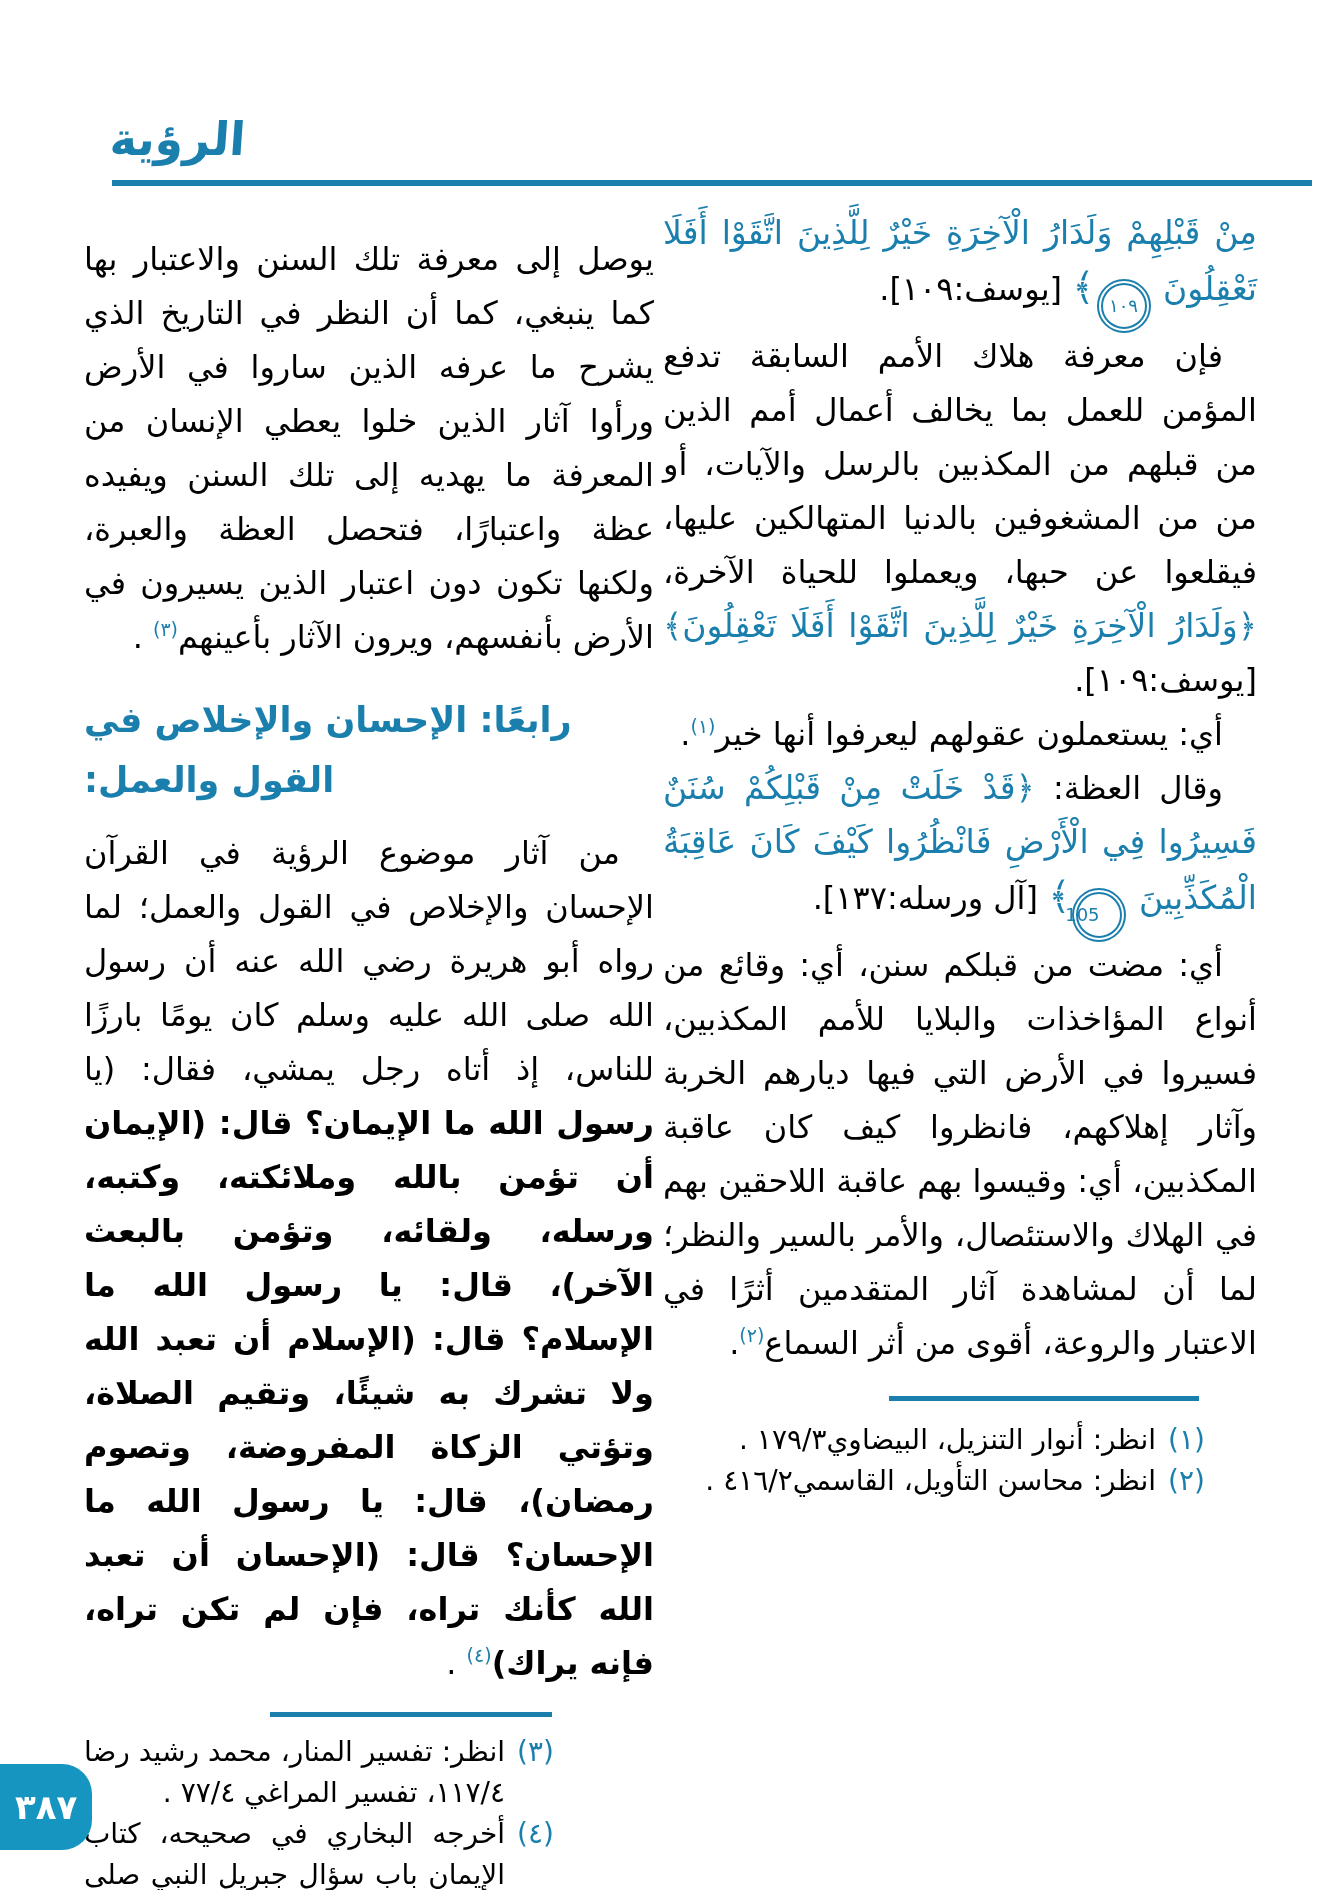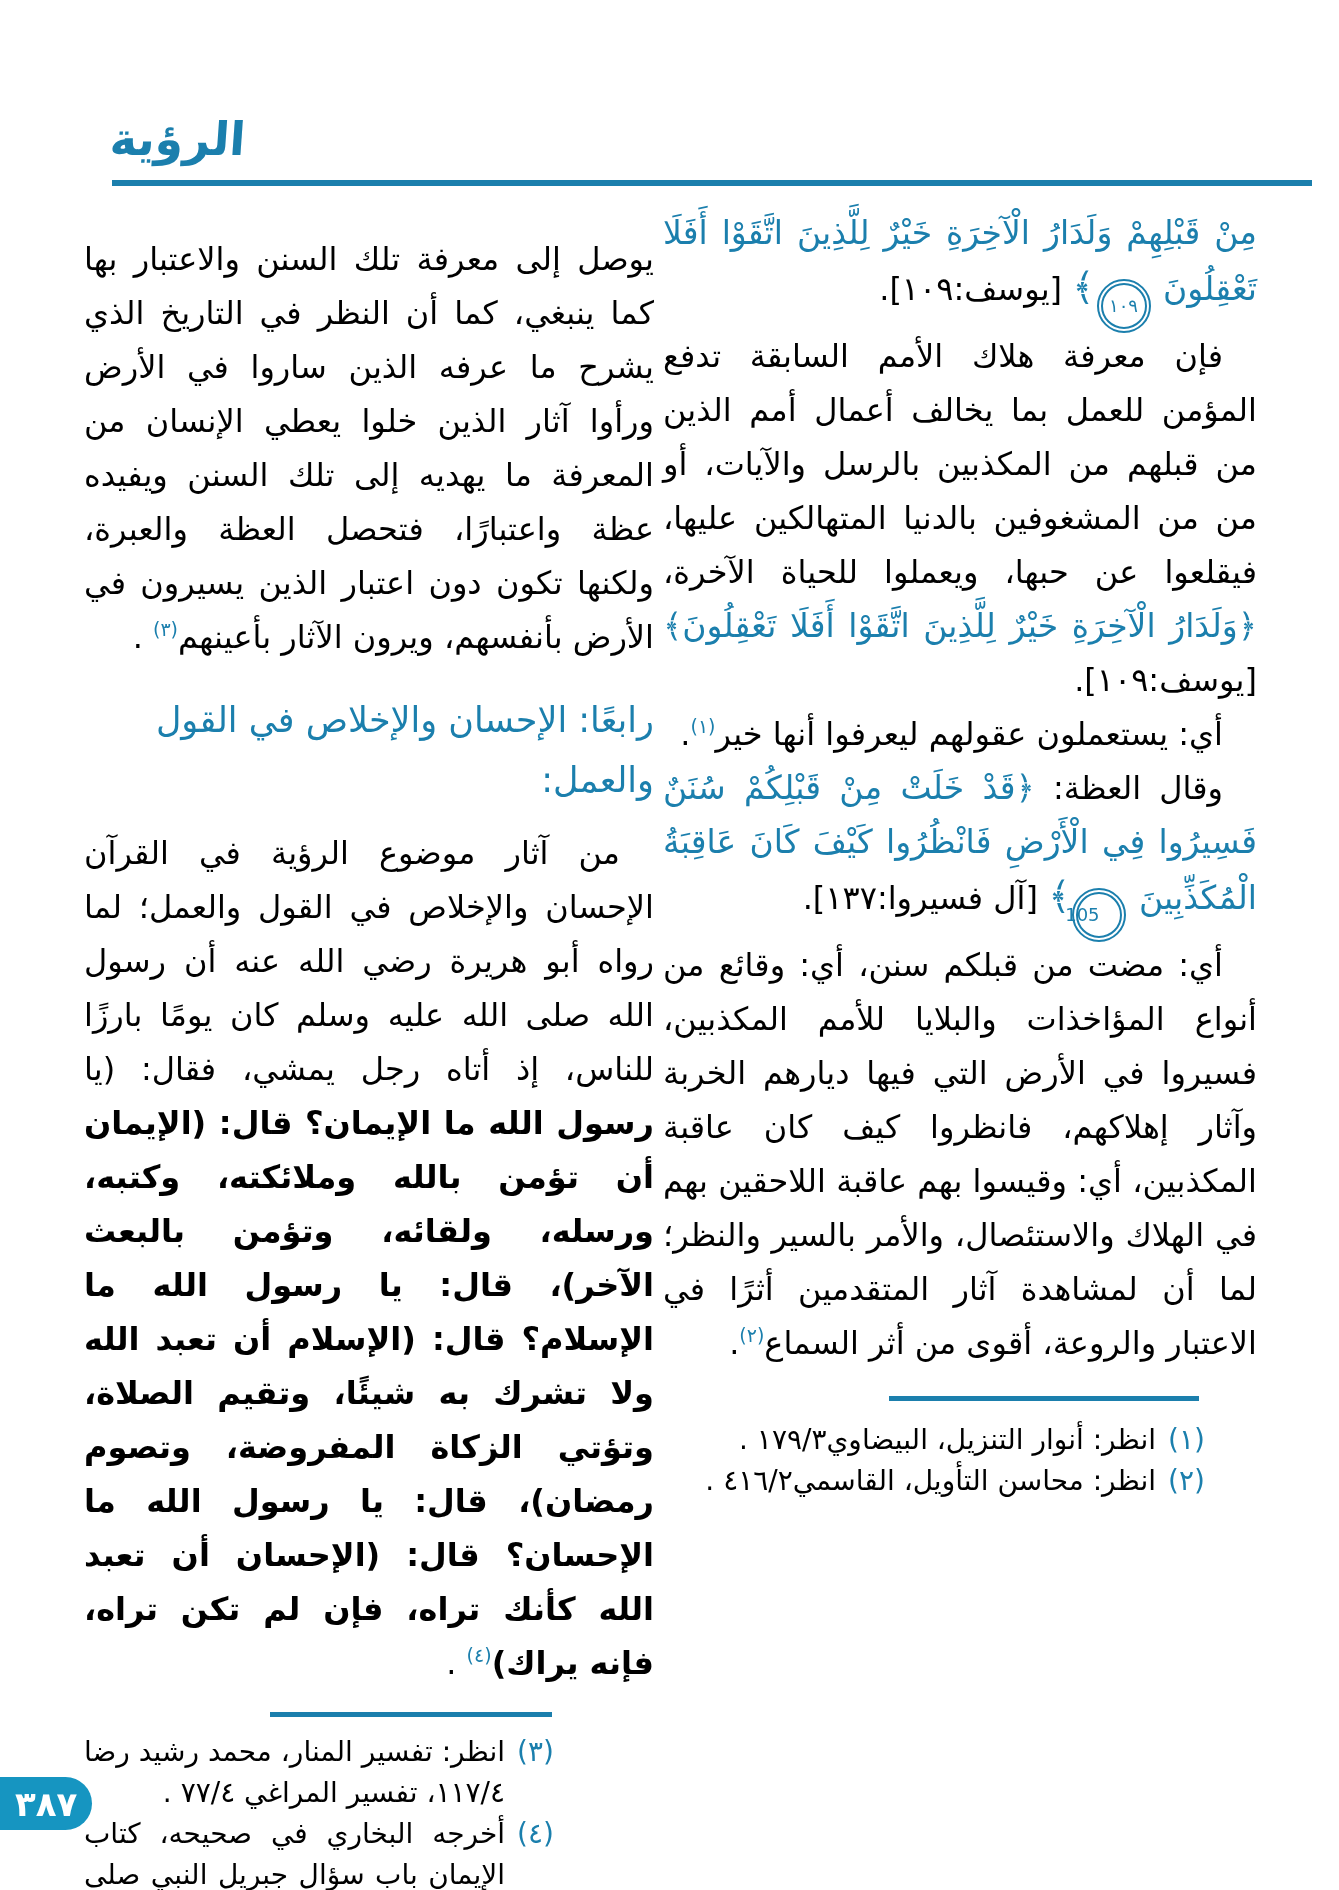--- a/index.html
+++ b/index.html
@@ -44,44 +44,44 @@
     border:2px solid var(--accent);
     outline:2px solid var(--accent);
     outline-offset:2px;
     border-radius:50%;
     font-size:18px;color:var(--accent);
     vertical-align:-12px;
     margin:0 6px;
   }
   .ornament{color:var(--accent);font-size:38px;}
   .heading{
-    color:var(--accent);font-weight:normal;
+    color:var(--accent);font-weight:bold;
     font-size:35px !important;line-height:60px !important;
     margin:26px 0 16px 0 !important;
-    text-align:right;
+    text-align:left;
   }
   .bold{font-weight:bold;}
   
   .fn-sep{height:5px;background:var(--accent);}
   .fn-sep-right{width:310px;margin:26px 58px 18px 0;}
   .fn-sep-left{width:282px;margin:22px 102px 14px 0;}
   .footnotes{font-size:28px;line-height:41px;}
   .fn-right{padding-right:52px;}
   .fn-left{padding-right:100px;}
   .fn-row{display:flex;}
   .fn-num{color:var(--accent);margin-left:12px;white-space:nowrap;}
   .fn-text{flex:1;text-align:justify;}
   
   .page-badge{
     position:absolute;left:0;top:1764px;
-    width:92px;height:53px;
+    width:92px;height:86px;
     background:var(--badge);
     border-radius:0 30px 30px 0;
     display:flex;align-items:center;justify-content:center;
-    color:#fff;font-size:34px;font-weight:bold;margin-top:13px;
+    color:#fff;font-size:34px;font-weight:bold;
   }
   .website{
     position:absolute;left:120px;top:1778px;
     direction:ltr;
     color:var(--badge);font-size:35px;
   }
 </style>
 </head>
 <body>
 
@@ -98,21 +98,21 @@
 
     <p class="indent">
       <span>فإن معرفة هلاك الأمم السابقة تدفع المؤمن للعمل بما يخالف أعمال أمم الذين من قبلهم من المكذبين بالرسل والآيات، أو من من المشغوفين بالدنيا المتهالكين عليها، فيقلعوا عن حبها، ويعملوا للحياة الآخرة، </span><span class="verse">﴿وَلَدَارُ الْآخِرَةِ خَيْرٌ لِلَّذِينَ اتَّقَوْا أَفَلَا تَعْقِلُونَ﴾</span><span class="vref"> [يوسف:١٠٩].</span>
     </p>
 
     <p class="indent">
       <span>أي: يستعملون عقولهم ليعرفوا أنها خير</span><span class="fnref">(١)</span><span>.</span>
     </p>
 
     <p class="indent verse-par">
-      <span>وقال العظة: </span><span class="verse">﴿قَدْ خَلَتْ مِنْ قَبْلِكُمْ سُنَنٌ فَسِيرُوا فِي الْأَرْضِ فَانْظُرُوا كَيْفَ كَانَ عَاقِبَةُ الْمُكَذِّبِينَ </span><span class="ayah-num">105</span><span class="ornament">﴾</span><span class="vref"> [آل فسيروا:١٣٧].</span>
+      <span>وقال العظة: </span><span class="verse">﴿قَدْ خَلَتْ مِنْ قَبْلِكُمْ سُنَنٌ فَسِيرُوا فِي الْأَرْضِ فَانْظُرُوا كَيْفَ كَانَ عَاقِبَةُ الْمُكَذِّبِينَ </span><span class="ayah-num">105</span><span class="ornament">﴾</span><span class="vref"> [آل ورسله:١٣٧].</span>
     </p>
 
     <p class="indent">
       <span>أي: مضت من قبلكم سنن، أي: وقائع من أنواع المؤاخذات والبلايا للأمم المكذبين، فسيروا في الأرض التي فيها ديارهم الخربة وآثار إهلاكهم، فانظروا كيف كان عاقبة المكذبين، أي: وقيسوا بهم عاقبة اللاحقين بهم في الهلاك والاستئصال، والأمر بالسير والنظر؛ لما أن لمشاهدة آثار المتقدمين أثرًا في الاعتبار والروعة، أقوى من أثر السماع</span><span class="fnref">(٢)</span><span>.</span>
     </p>
 
 
     <div class="fn-sep fn-sep-right"></div>
 
     <div class="footnotes fn-right">

